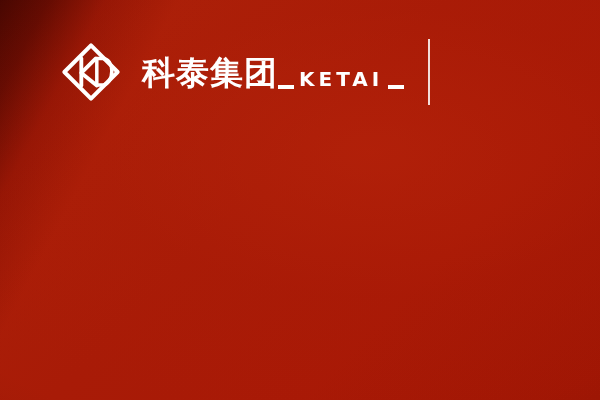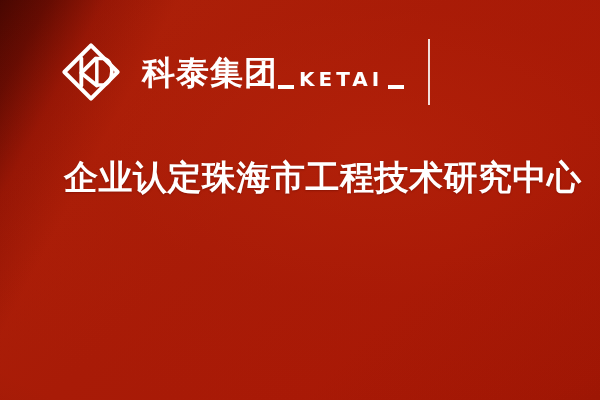--- a/index.html
+++ b/index.html
@@ -169,16 +169,15 @@
         <span class="logo-dash"></span>
       </div>
     </div>
 
     <div class="divider"></div>
 
 
   </div>
 
   <div class="headline">
-    <div class="headline-line">企业认定珠海市工程技术研究中心</div>
   </div>
 
 </div>
 
 </body></html>

